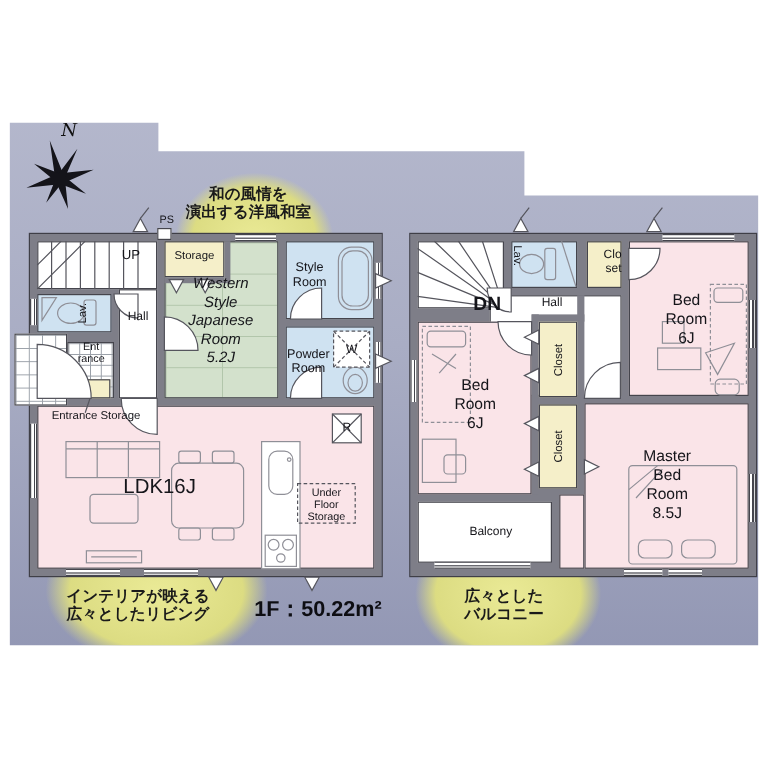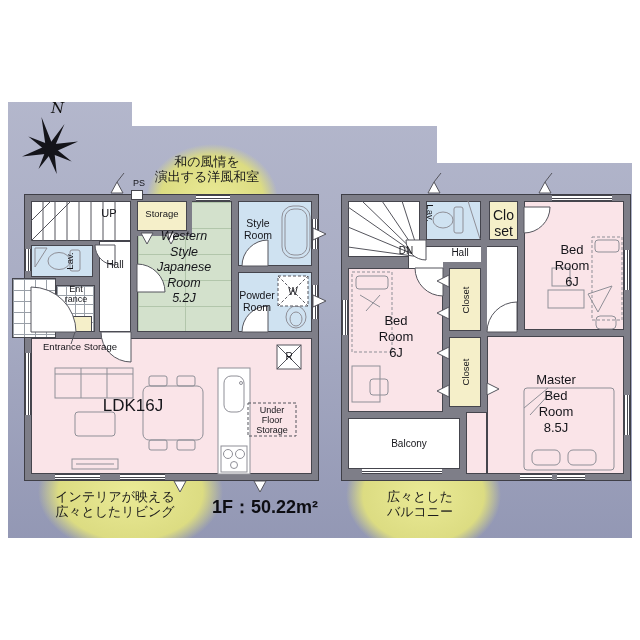--- a/index.html
+++ b/index.html
@@ -3,21 +3,21 @@
 <meta charset="utf-8">
 <style>
   html,body{margin:0;padding:0;background:#fff;}
   .page{position:relative;width:640px;height:640px;background:#fff;overflow:hidden;
         font-family:"Liberation Sans","DejaVu Sans",sans-serif;color:#15151a;}
   .bg{position:absolute;left:0;top:0;width:640px;height:640px;
       background:linear-gradient(180deg,#b9bcd0 0%,#a9adc4 45%,#8a8fae 100%);
       clip-path:polygon(8px 102px,132px 102px,132px 126px,437px 126px,437px 163px,632px 163px,632px 538px,8px 538px);}
   .bubble{position:absolute;border-radius:50%;
       background:radial-gradient(closest-side,#eaea96 0%,#dcdc82 78%,rgba(220,220,130,0) 100%);}
-  .callout{position:absolute;font-size:13px;font-weight:normal;line-height:15px;text-align:center;
+  .callout{position:absolute;font-size:13px;font-weight:bold;line-height:15px;text-align:center;
       white-space:pre-line;color:#1a1a1a;}
   .plan{position:absolute;background:#7e7e88;outline:1px solid #3f3f47;}
   .room{position:absolute;box-sizing:border-box;border:1px solid #45454d;}
   .white{background:#fff}
   .pink{background:#fae4e8}
   .green{background:#d3e1cc;
      background-image:linear-gradient(#b2c6ab 1px,transparent 1px),linear-gradient(90deg,#b2c6ab 1px,transparent 1px);
      background-size:47px 26px;}
   .blue{background:#cfe2f1}
   .yellow{background:#f5efc9}
@@ -219,23 +219,23 @@
         <rect x="182" y="193" width="90" height="82" rx="3"></rect>
         <rect x="190" y="255" width="28" height="15" rx="5"></rect>
         <rect x="226" y="255" width="28" height="15" rx="5"></rect>
         <path d="M182,213 L206,193 M188,220 L210,196"></path>
         <rect x="112" y="12" width="9" height="26" rx="2"></rect>
           <ellipse cx="101" cy="25" rx="10" ry="8"></ellipse>
         <path d="M126,6 L138,44"></path>
       </g>
     </svg>
 
-    <div class="lbl" style="left:48px;top:50px;width:32px;font-size:10px;">DN</div>
+    <div class="lbl" style="left:48px;top:50px;width:32px;font-size:16px;font-weight:bold;">DN</div>
     <div class="vlbl rotR" style="left:59px;top:11px;width:60px;height:14px;font-size:9.5px;">Lav.</div>
-    <div class="lbl" style="left:147px;top:12px;width:29px;font-size:14px;">Clo
+    <div class="lbl" style="left:147px;top:12px;width:29px;font-size:10px;text-align:right;">Clo
 set</div>
     <div class="lbl" style="left:100px;top:52px;width:36px;font-size:10px;">Hall</div>
     <div class="lbl" style="left:14px;top:118px;width:80px;font-size:13px;line-height:16px;">Bed
 Room
 6J</div>
     <div class="lbl" style="left:190px;top:47px;width:80px;font-size:13px;line-height:16px;">Bed
 Room
 6J</div>
     <div class="vlbl rotL" style="left:93px;top:98px;width:60px;height:14px;font-size:9.5px;">Closet</div>
     <div class="vlbl rotL" style="left:93px;top:170px;width:60px;height:14px;font-size:9.5px;">Closet</div>

